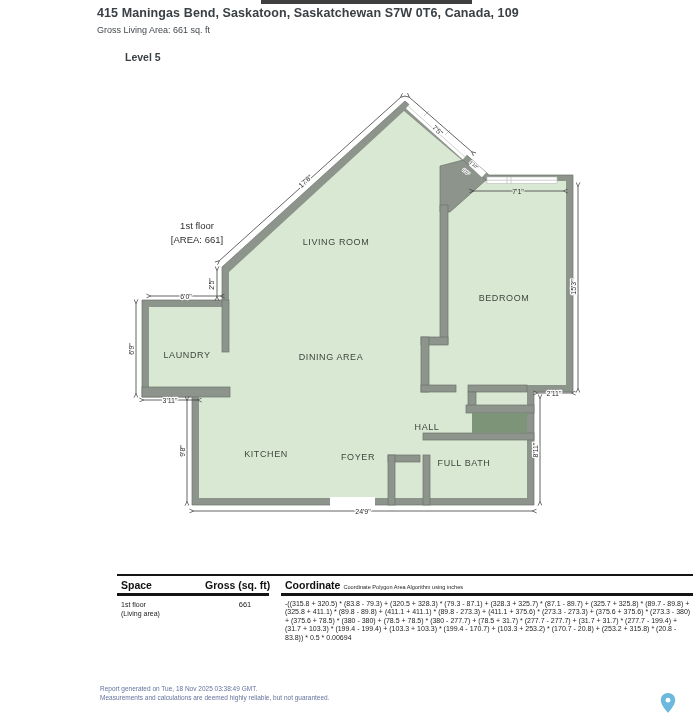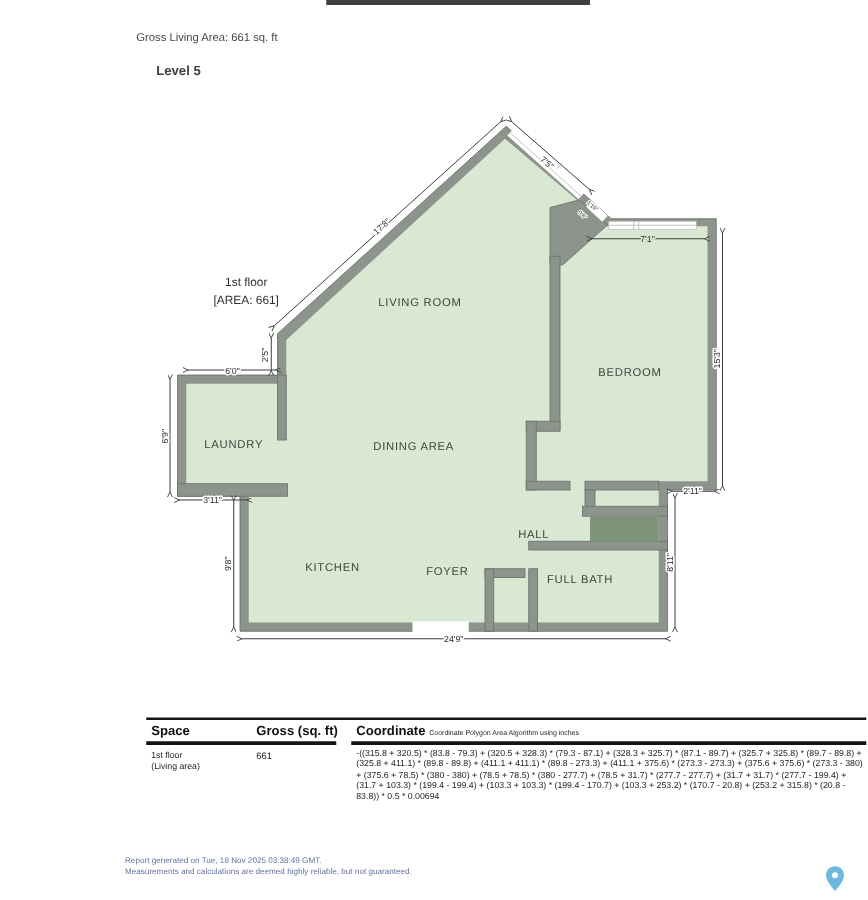--- a/index.html
+++ b/index.html
@@ -1,20 +1,20 @@
 <!DOCTYPE html>
 <html><head>
 <meta charset="utf-8">
 <style>
   html,body{margin:0;padding:0;background:#fff;}
   #page{position:relative;width:694px;height:720px;background:#ffffff;overflow:hidden;
         font-family:"Liberation Sans",sans-serif;}
   
   .addr{position:absolute;left:97px;top:6px;font-size:12.5px;font-weight:bold;color:#3b4045;letter-spacing:.1px;}
-  .gla{position:absolute;left:109px;top:25px;font-size:9px;color:#43484d;}
+  .gla{position:absolute;left:97px;top:25px;font-size:9px;color:#43484d;}
   .level{position:absolute;left:125px;top:51px;font-size:10.5px;font-weight:bold;color:#3b4045;}
   .topstrip{position:absolute;left:261px;top:0;width:211px;height:4px;background:#3f3f3f;}
   
   svg.plan{position:absolute;left:0;top:0;width:694px;height:720px;}
   .room-label{font-size:9px;fill:#3c453c;letter-spacing:.6px;text-anchor:middle;
               font-family:"Liberation Sans",sans-serif;}
   .floor-label{font-size:9.5px;fill:#2f2f2f;text-anchor:middle;font-family:"Liberation Sans",sans-serif;}
   .dim{font-size:7px;fill:#2b2b2b;text-anchor:middle;font-family:"Liberation Sans",sans-serif;
        paint-order:stroke;stroke:#ffffff;stroke-width:2.4px;stroke-linejoin:round;}
   .dim.on-green{stroke:#d9e8d3;}
@@ -33,32 +33,33 @@
   .th-space{width:84px;}
   .th-area{width:80px;}
   .th-calc{flex:1;}
   .calc-note{font-weight:normal;font-size:5.6px;color:#222;margin-left:3px;}
   .rule-mid{display:flex;gap:12px;}
   .rule-mid div{height:2.6px;background:#141414;}
   .rule-mid .seg-l{width:152px;}
   .rule-mid .seg-r{flex:1;}
   .trow{display:flex;padding:4px 0 0 4px;}
   .td-space{width:84px;font-size:7px;line-height:9px;color:#222;}
-  .td-area{width:80px;font-size:7.5px;color:#222;}
+  .td-area{width:80px;font-size:7.5px;color:#222;text-align:center;}
   .td-calc{flex:1;font-size:7px;line-height:8.6px;color:#1d1d1d;}
   
   .foot{position:absolute;left:100px;top:684px;font-size:6.5px;line-height:9px;color:#64739e;}
 </style>
 </head>
 <body>
 
 <div id="page">
 
   <div class="topstrip"></div>
 
+  <div class="addr">415 Maningas Bend, Saskatoon, Saskatchewan S7W 0T6, Canada, 109</div>
   <div class="gla">Gross Living Area: 661 sq. ft</div>
   <div class="level">Level 5</div>
 
   <svg class="plan" viewBox="0 0 694 720">
     <defs>
       <marker id="arr" orient="auto-start-reverse" markerWidth="8" markerHeight="8" refX="0.8" refY="2.5">
         <path d="M5.4,0 L0.3,2.5 L5.4,5" stroke="#3c3c3c" fill="none" stroke-width="0.9"></path>
       </marker>
     </defs>
 

